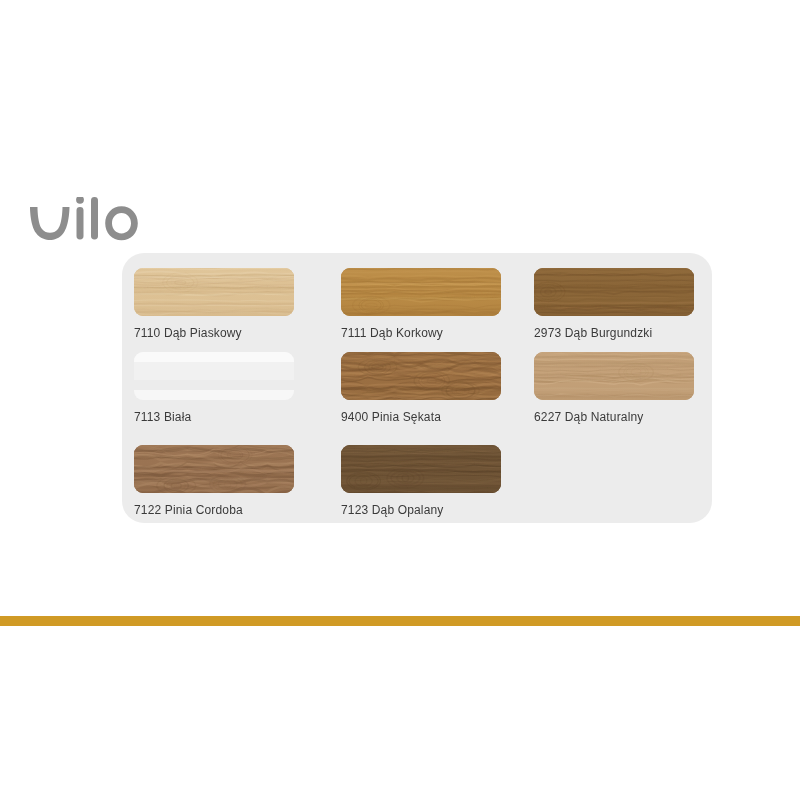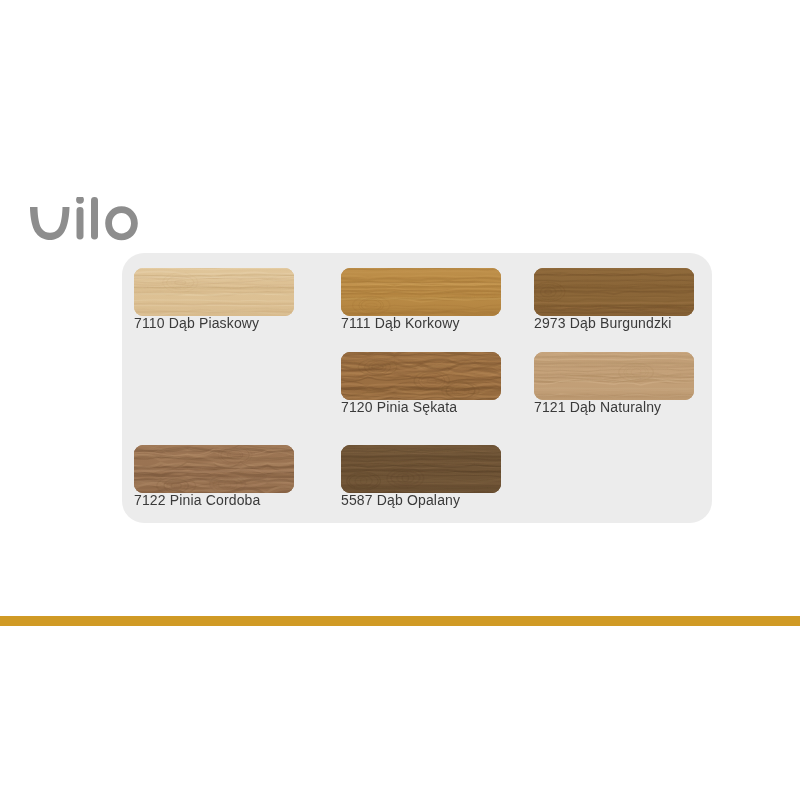--- a/index.html
+++ b/index.html
@@ -70,21 +70,22 @@
     overflow: hidden;
     background: #cccccc;
   }
   .swatch-chip .grain {
     position: absolute;
     left: 0; top: 0;
     width: 100%; height: 100%;
   }
 
   .swatch-label {
-    font-size: 14px;
+    margin-top: 10px;
+    font-size: 12px;
     color: #3a3a3a;
     letter-spacing: 0.15px;
     line-height: 14px;
     white-space: nowrap;
   }
 
   
   #gold-bar {
     position: absolute;
     left: 0;
@@ -292,20 +293,32 @@
                 <linearGradient id="shade2" x1="0" y1="0" x2="0" y2="1">
                   <stop offset="0%" stop-color="#a67d4c" stop-opacity="0.22"></stop>
                   <stop offset="45%" stop-color="#8b6638" stop-opacity="0"></stop>
                   <stop offset="100%" stop-color="#6b4a26" stop-opacity="0.22"></stop>
                 </linearGradient>
               </defs>
               <rect x="0" y="0" width="160" height="48" fill="url(#shade2)"></rect>
             </svg>
           </div>
           <div class="swatch-label">2973 Dąb Burgundzki</div>
+        </div>
+        <div class="swatch-cell row-1 col-0">
+          <div class="swatch-chip" style="background: rgb(241, 241, 241);">
+            <svg class="grain" viewBox="0 0 160 48" preserveAspectRatio="none">
+              <rect x="0" y="0" width="160" height="48" fill="#f1f1f1"></rect>
+              <rect x="0" y="0" width="160" height="10" fill="#fbfbfb" opacity="0.85"></rect>
+              <rect x="0" y="10" width="160" height="18" fill="#f1f1f1" opacity="0.7"></rect>
+              <rect x="0" y="28" width="160" height="10" fill="#e2e2e2" opacity="0.3"></rect>
+              <rect x="0" y="38" width="160" height="10" fill="#fbfbfb" opacity="0.55"></rect>
+            </svg>
+          </div>
+          <div class="swatch-label">7113 Biała</div>
         </div>
         <div class="swatch-cell row-1 col-1">
           <div class="swatch-chip" style="background: rgb(155, 111, 66);">
             <svg class="grain" viewBox="0 0 160 48" preserveAspectRatio="none">
               <rect x="0" y="0" width="160" height="48" fill="#9b6f42"></rect>
               <path d="M 0 24.83 Q 13.33 27.92 26.67 24.64 Q 40.00 25.87 53.33 22.30 Q 66.67 20.78 80.00 28.07 Q 93.33 27.16 106.67 23.79 Q 120.00 20.47 133.33 24.44 Q 146.67 25.82 160.00 20.95" stroke="#b88a58" stroke-width="1.84" fill="none" opacity="0.385" stroke-linecap="round"></path>
               <path d="M 0 47.73 Q 13.33 47.20 26.67 48.41 Q 40.00 46.24 53.33 49.20 Q 66.67 45.30 80.00 47.53 Q 93.33 49.84 106.67 46.05 Q 120.00 50.02 133.33 48.63 Q 146.67 49.25 160.00 47.02" stroke="#b88a58" stroke-width="2.53" fill="none" opacity="0.260" stroke-linecap="round"></path>
               <path d="M 0 18.01 Q 13.33 18.51 26.67 17.70 Q 40.00 18.17 53.33 16.14 Q 66.67 22.09 80.00 14.61 Q 93.33 22.06 106.67 16.30 Q 120.00 22.74 133.33 17.09 Q 146.67 15.03 160.00 18.62" stroke="#74502c" stroke-width="1.94" fill="none" opacity="0.342" stroke-linecap="round"></path>
               <path d="M 0 9.07 Q 13.33 10.45 26.67 6.71 Q 40.00 7.51 53.33 9.94 Q 66.67 12.00 80.00 8.04 Q 93.33 7.68 106.67 6.81 Q 120.00 10.84 133.33 9.09 Q 146.67 9.58 160.00 10.70" stroke="#b88a58" stroke-width="2.33" fill="none" opacity="0.205" stroke-linecap="round"></path>
               <path d="M 0 44.84 Q 13.33 46.05 26.67 43.89 Q 40.00 45.35 53.33 43.10 Q 66.67 42.76 80.00 43.80 Q 93.33 46.68 106.67 45.39 Q 120.00 46.15 133.33 43.53 Q 146.67 44.53 160.00 43.47" stroke="#b88a58" stroke-width="2.39" fill="none" opacity="0.478" stroke-linecap="round"></path>
@@ -365,21 +378,21 @@
               <defs>
                 <linearGradient id="shade4" x1="0" y1="0" x2="0" y2="1">
                   <stop offset="0%" stop-color="#b88a58" stop-opacity="0.22"></stop>
                   <stop offset="45%" stop-color="#9b6f42" stop-opacity="0"></stop>
                   <stop offset="100%" stop-color="#74502c" stop-opacity="0.22"></stop>
                 </linearGradient>
               </defs>
               <rect x="0" y="0" width="160" height="48" fill="url(#shade4)"></rect>
             </svg>
           </div>
-          <div class="swatch-label">7120 Pinia Sękata</div>
+          <div class="swatch-label">9400 Pinia Sękata</div>
         </div>
         <div class="swatch-cell row-1 col-2">
           <div class="swatch-chip" style="background: rgb(195, 160, 120);">
             <svg class="grain" viewBox="0 0 160 48" preserveAspectRatio="none">
               <rect x="0" y="0" width="160" height="48" fill="#c3a078"></rect>
               <path d="M 0 28.14 Q 13.33 30.26 26.67 29.56 Q 40.00 28.73 53.33 28.92 Q 66.67 25.81 80.00 29.97 Q 93.33 29.44 106.67 26.69 Q 120.00 28.03 133.33 28.42 Q 146.67 28.67 160.00 29.49" stroke="#a8855d" stroke-width="1.72" fill="none" opacity="0.344" stroke-linecap="round"></path>
               <path d="M 0 17.55 Q 13.33 19.44 26.67 17.60 Q 40.00 19.14 53.33 17.61 Q 66.67 16.07 80.00 18.99 Q 93.33 16.01 106.67 18.01 Q 120.00 16.17 133.33 16.22 Q 146.67 16.55 160.00 17.11" stroke="#d8ba95" stroke-width="0.88" fill="none" opacity="0.129" stroke-linecap="round"></path>
               <path d="M 0 8.63 Q 13.33 10.13 26.67 7.21 Q 40.00 8.55 53.33 9.11 Q 66.67 8.12 80.00 9.12 Q 93.33 10.31 106.67 6.85 Q 120.00 8.48 133.33 7.42 Q 146.67 7.27 160.00 8.86" stroke="#a8855d" stroke-width="1.80" fill="none" opacity="0.101" stroke-linecap="round"></path>
               <path d="M 0 7.29 Q 13.33 8.95 26.67 7.63 Q 40.00 7.49 53.33 7.69 Q 66.67 7.62 80.00 7.62 Q 93.33 8.50 106.67 6.31 Q 120.00 6.56 133.33 6.18 Q 146.67 6.48 160.00 8.38" stroke="#d8ba95" stroke-width="1.37" fill="none" opacity="0.393" stroke-linecap="round"></path>
               <path d="M 0 4.70 Q 13.33 4.60 26.67 5.30 Q 40.00 4.57 53.33 4.44 Q 66.67 4.67 80.00 3.96 Q 93.33 5.05 106.67 4.86 Q 120.00 4.37 133.33 4.64 Q 146.67 4.00 160.00 5.01" stroke="#a8855d" stroke-width="1.87" fill="none" opacity="0.320" stroke-linecap="round"></path>
@@ -419,21 +432,21 @@
               <defs>
                 <linearGradient id="shade5" x1="0" y1="0" x2="0" y2="1">
                   <stop offset="0%" stop-color="#d8ba95" stop-opacity="0.22"></stop>
                   <stop offset="45%" stop-color="#c3a078" stop-opacity="0"></stop>
                   <stop offset="100%" stop-color="#a8855d" stop-opacity="0.22"></stop>
                 </linearGradient>
               </defs>
               <rect x="0" y="0" width="160" height="48" fill="url(#shade5)"></rect>
             </svg>
           </div>
-          <div class="swatch-label">7121 Dąb Naturalny</div>
+          <div class="swatch-label">6227 Dąb Naturalny</div>
         </div>
         <div class="swatch-cell row-2 col-0">
           <div class="swatch-chip" style="background: rgb(154, 115, 82);">
             <svg class="grain" viewBox="0 0 160 48" preserveAspectRatio="none">
               <rect x="0" y="0" width="160" height="48" fill="#9a7352"></rect>
               <path d="M 0 31.45 Q 13.33 29.41 26.67 30.39 Q 40.00 32.14 53.33 30.27 Q 66.67 33.56 80.00 29.47 Q 93.33 32.93 106.67 33.09 Q 120.00 33.49 133.33 32.23 Q 146.67 32.04 160.00 32.14" stroke="#7a583c" stroke-width="2.78" fill="none" opacity="0.497" stroke-linecap="round"></path>
               <path d="M 0 35.37 Q 13.33 35.63 26.67 34.84 Q 40.00 35.76 53.33 34.13 Q 66.67 33.79 80.00 34.90 Q 93.33 34.52 106.67 33.73 Q 120.00 34.78 133.33 35.46 Q 146.67 36.52 160.00 34.88" stroke="#b38d6a" stroke-width="2.15" fill="none" opacity="0.443" stroke-linecap="round"></path>
               <path d="M 0 47.25 Q 13.33 45.44 26.67 48.45 Q 40.00 47.03 53.33 49.03 Q 66.67 48.84 80.00 45.97 Q 93.33 48.59 106.67 48.41 Q 120.00 49.23 133.33 49.13 Q 146.67 46.03 160.00 47.41" stroke="#7a583c" stroke-width="0.60" fill="none" opacity="0.282" stroke-linecap="round"></path>
               <path d="M 0 5.51 Q 13.33 3.70 26.67 4.16 Q 40.00 7.18 53.33 5.78 Q 66.67 4.05 80.00 7.06 Q 93.33 4.75 106.67 4.95 Q 120.00 7.10 133.33 6.85 Q 146.67 3.24 160.00 6.82" stroke="#b38d6a" stroke-width="1.35" fill="none" opacity="0.395" stroke-linecap="round"></path>
               <path d="M 0 12.56 Q 13.33 10.30 26.67 12.26 Q 40.00 11.06 53.33 13.21 Q 66.67 15.14 80.00 14.60 Q 93.33 12.41 106.67 12.89 Q 120.00 15.09 133.33 13.92 Q 146.67 14.84 160.00 10.94" stroke="#7a583c" stroke-width="2.65" fill="none" opacity="0.337" stroke-linecap="round"></path>
@@ -557,20 +570,20 @@
               <defs>
                 <linearGradient id="shade7" x1="0" y1="0" x2="0" y2="1">
                   <stop offset="0%" stop-color="#8a6c4a" stop-opacity="0.22"></stop>
                   <stop offset="45%" stop-color="#6f5436" stop-opacity="0"></stop>
                   <stop offset="100%" stop-color="#533c24" stop-opacity="0.22"></stop>
                 </linearGradient>
               </defs>
               <rect x="0" y="0" width="160" height="48" fill="url(#shade7)"></rect>
             </svg>
           </div>
-          <div class="swatch-label">5587 Dąb Opalany</div>
+          <div class="swatch-label">7123 Dąb Opalany</div>
         </div>
       </div>
   </div>
 
   <div id="gold-bar" style="background: rgb(208, 154, 37);"></div>
 
 </div>
 
 </body></html>

